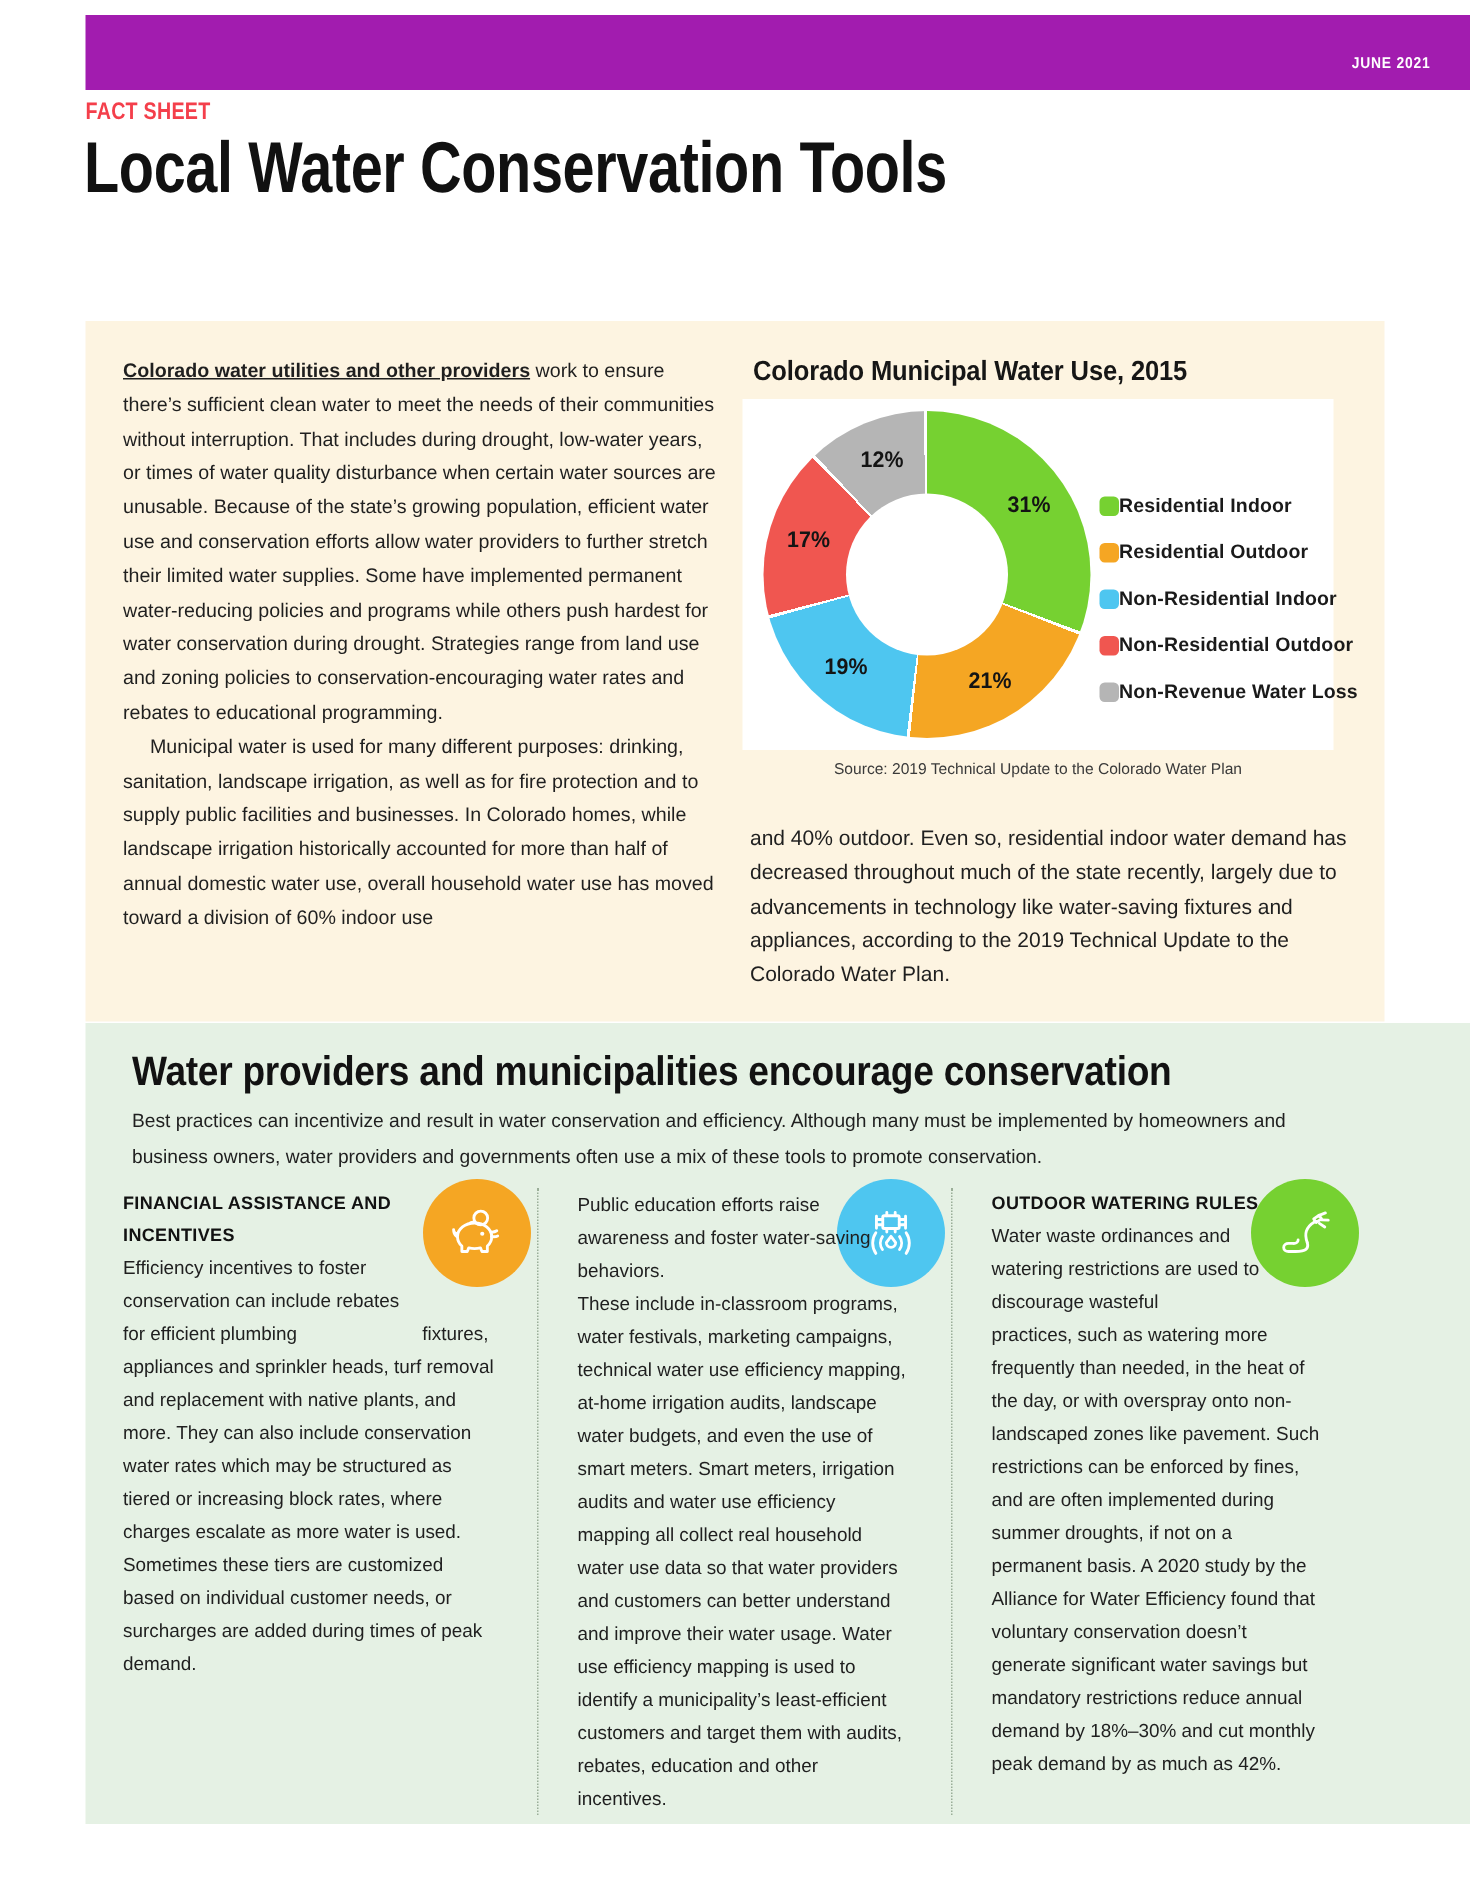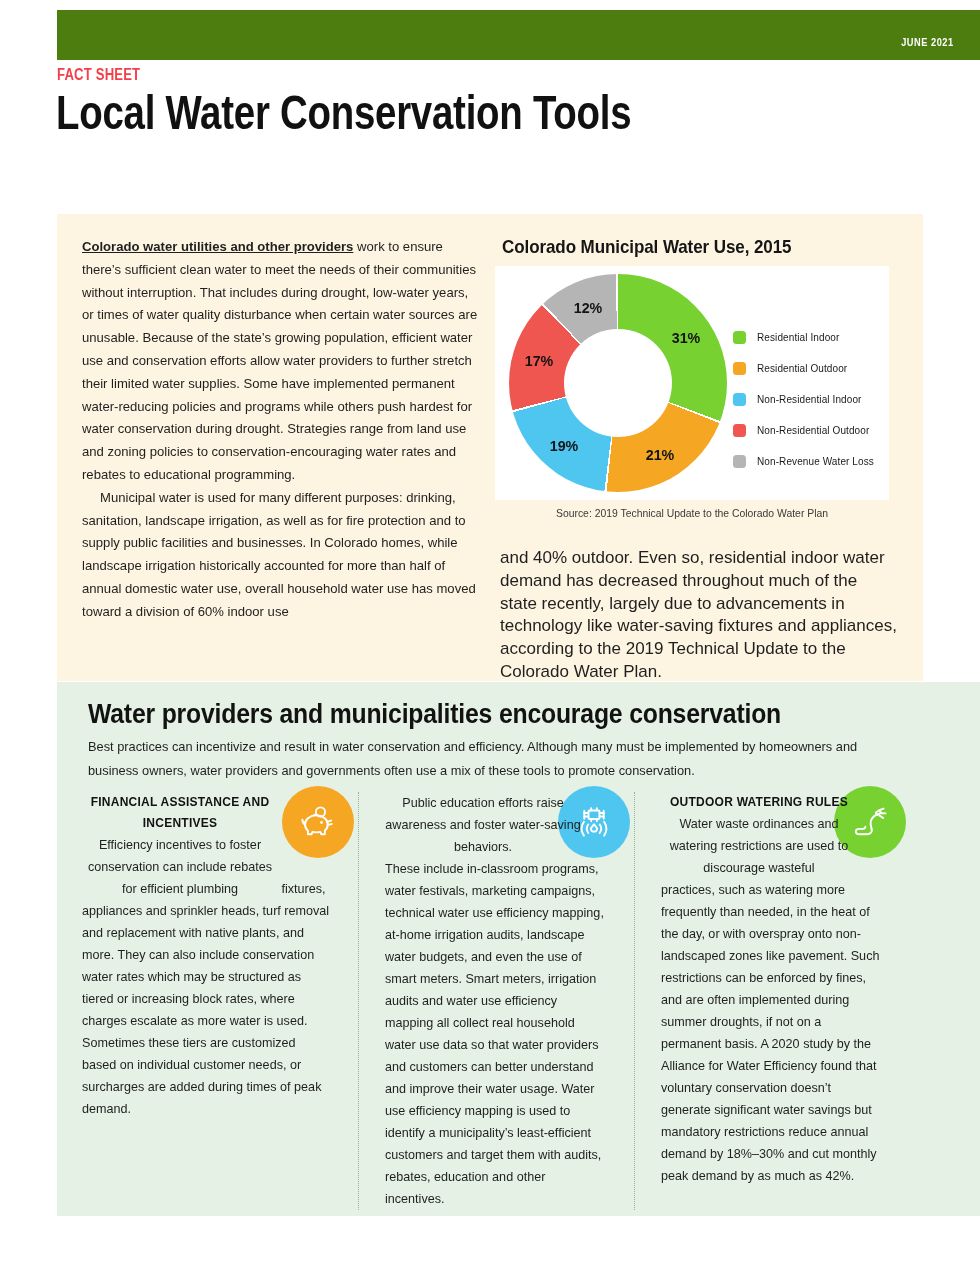--- a/index.html
+++ b/index.html
@@ -19,21 +19,21 @@
     overflow: hidden;
   }
 
   
   .header-bar {
     position: absolute;
     left: 57px;
     top: 10px;
     width: 923px;
     height: 50px;
-    background: #4d7c0f;
+    background: #a21caf;
   }
   .header-date {
     position: absolute;
     right: 26px;
     top: 26px;
     color: #ffffff;
     font-size: 10.5px;
     letter-spacing: 0.6px;
     font-family: "Liberation Sans Narrow", "Liberation Sans", sans-serif;
     font-weight: 600;
@@ -91,21 +91,21 @@
   }
   .body-col-left .lead { font-weight: 700; text-decoration: underline; }
   .body-col-left p + p { text-indent: 18px; }
 
   .body-col-right-lower {
     position: absolute;
     left: 500px;
     top: 547px;
     width: 398px;
     font-family: "Liberation Sans", sans-serif;
-    font-size: 17px;
+    font-size: 14px;
     line-height: 22.8px;
     color: #1f1f1f;
   }
 
   
   .chart-title {
     position: absolute;
     left: 502px;
     top: 236px;
     font-size: 18.5px;
@@ -170,23 +170,22 @@
     align-items: center;
     height: 31px;
   }
   .legend-swatch {
     width: 13px;
     height: 13px;
     border-radius: 3.5px;
     flex: 0 0 auto;
   }
   .legend-text {
-    margin-left: 11px;
-    font-size: 10px;
-    font-weight: 400;
+    font-size: 13px;
+    font-weight: 700;
     color: #1a1a1a;
     letter-spacing: 0.1px;
     line-height: 1.1;
     font-family: "Liberation Sans Narrow", "Liberation Sans", sans-serif;
     white-space: nowrap;
   }
 
   .chart-source {
     position: absolute;
     left: 495px;
@@ -278,21 +277,21 @@
     height: 72px;
     border-radius: 50%;
     z-index: 1;
     display: flex;
     align-items: center;
     justify-content: center;
   }
   .col-badge svg { display: block; }
 
   
-  .wrap-narrow { width: 196px; text-align: center; }
+  .wrap-narrow { width: 196px; }
 </style>
 </head>
 <body>
 
 <div class="page">
 
   <div class="header-bar">
     <div class="header-date">JUNE 2021</div>
   </div>
 

